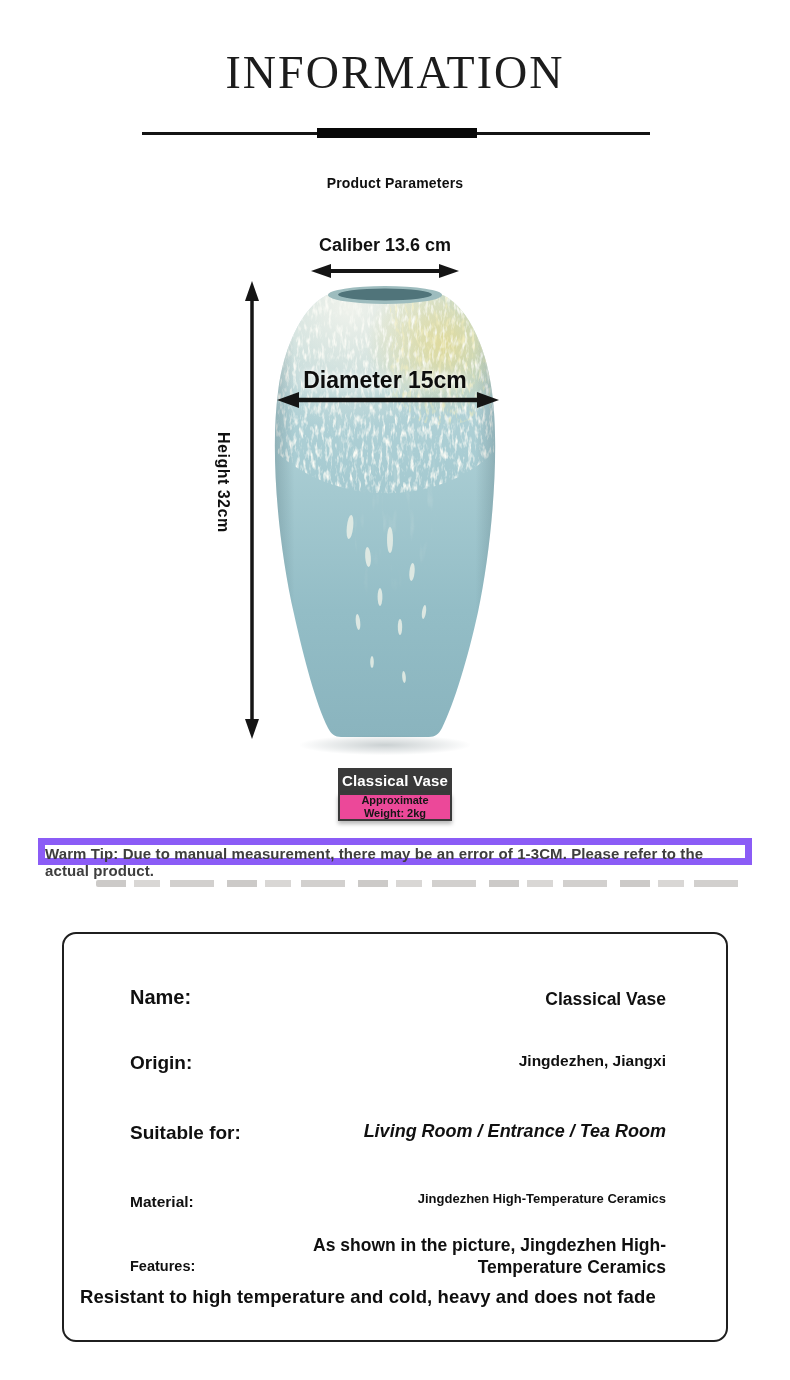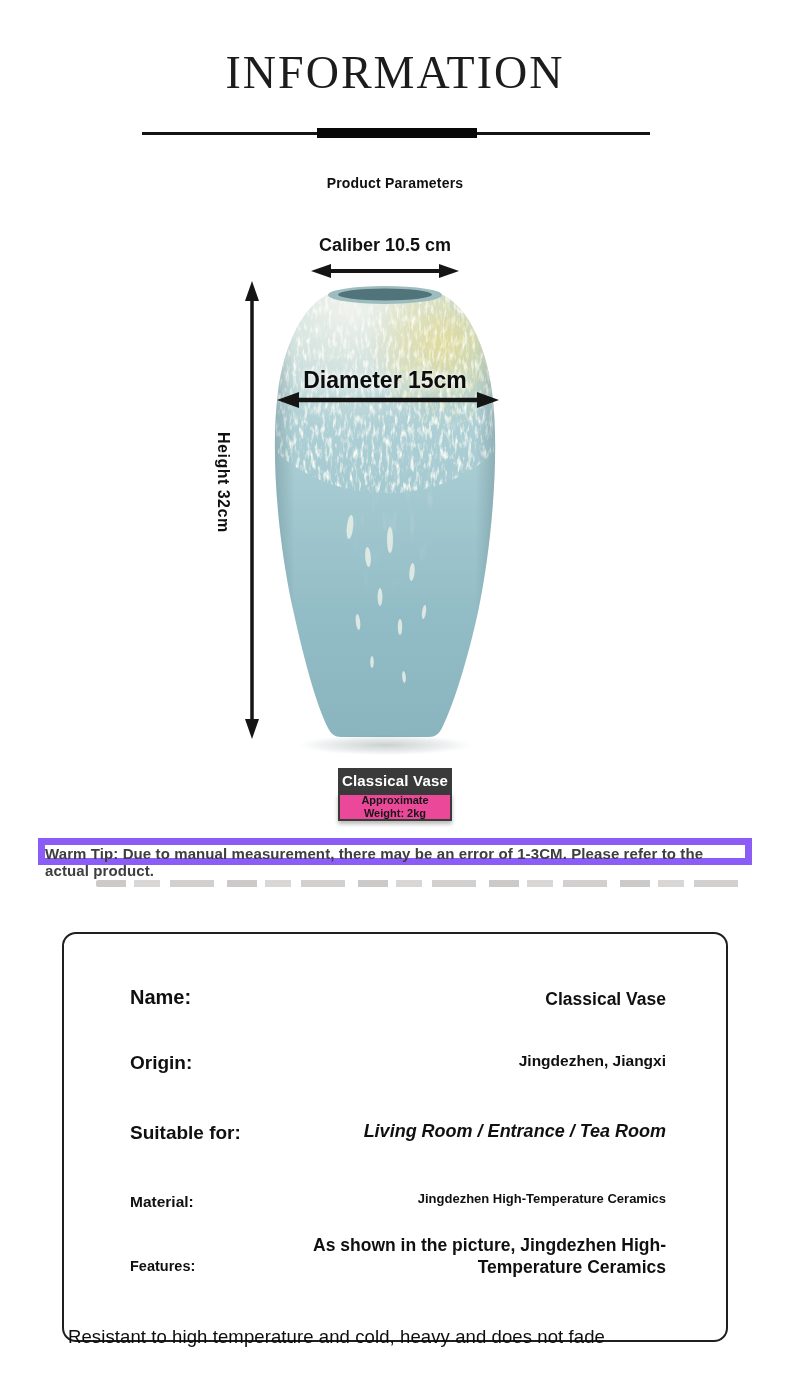--- a/index.html
+++ b/index.html
@@ -69,35 +69,35 @@
     border:2.5px solid #1f1f1f;border-radius:14px;background:#fff;
   }
   .details-card .lbl{position:absolute;left:66px;font-weight:700;color:#101010;}
   .details-card .val{position:absolute;right:60px;font-weight:700;color:#101010;text-align:right;}
   .r1 .lbl{top:52px;font-size:20px;}   .r1 .val{top:55px;font-size:17.5px;}
   .r2 .lbl{top:118px;font-size:19px;}  .r2 .val{top:118px;font-size:15.5px;}
   .r3 .lbl{top:188px;font-size:19px;}  .r3 .val{top:187px;font-size:18px;font-style:italic;}
   .r4 .lbl{top:259px;font-size:15.5px;}.r4 .val{top:257px;font-size:13px;}
   .r5 .lbl{top:324px;font-size:14.5px;}.r5 .val{top:300px;font-size:17.5px;width:378px;line-height:1.28;}
   .footnote{
-    position:absolute;left:4px;top:352px;width:658px;
-    font-size:18.5px;font-weight:400;color:#0e0e0e;letter-spacing:.1px;margin-top:40px;
+    position:absolute;left:16px;top:352px;width:658px;
+    font-size:18.5px;font-weight:700;color:#0e0e0e;letter-spacing:.1px;
   }
 </style>
 </head>
 <body>
 
 <div id="page">
 
   <div class="abs page-title">INFORMATION</div>
   <div class="abs divider-thin"></div>
   <div class="abs divider-thick"></div>
   <div class="abs section-title">Product Parameters</div>
 
-  <div class="abs caliber-label">Caliber 10.5 cm</div>
+  <div class="abs caliber-label">Caliber 13.6 cm</div>
   <svg class="abs caliber-arrow" width="148" height="18" viewBox="0 0 148 18">
     <line x1="15" y1="9" x2="133" y2="9" stroke="#151515" stroke-width="4"></line>
     <polygon points="0,9 20,2 20,16" fill="#151515"></polygon>
     <polygon points="148,9 128,2 128,16" fill="#151515"></polygon>
   </svg>
 
   <svg class="abs vase-wrap" width="226" height="456" viewBox="0 0 226 456">
     <defs>
       <linearGradient id="gBody" x1="0" y1="0" x2="0" y2="1">
         <stop offset="0" stop-color="#c5dcdd"></stop>

